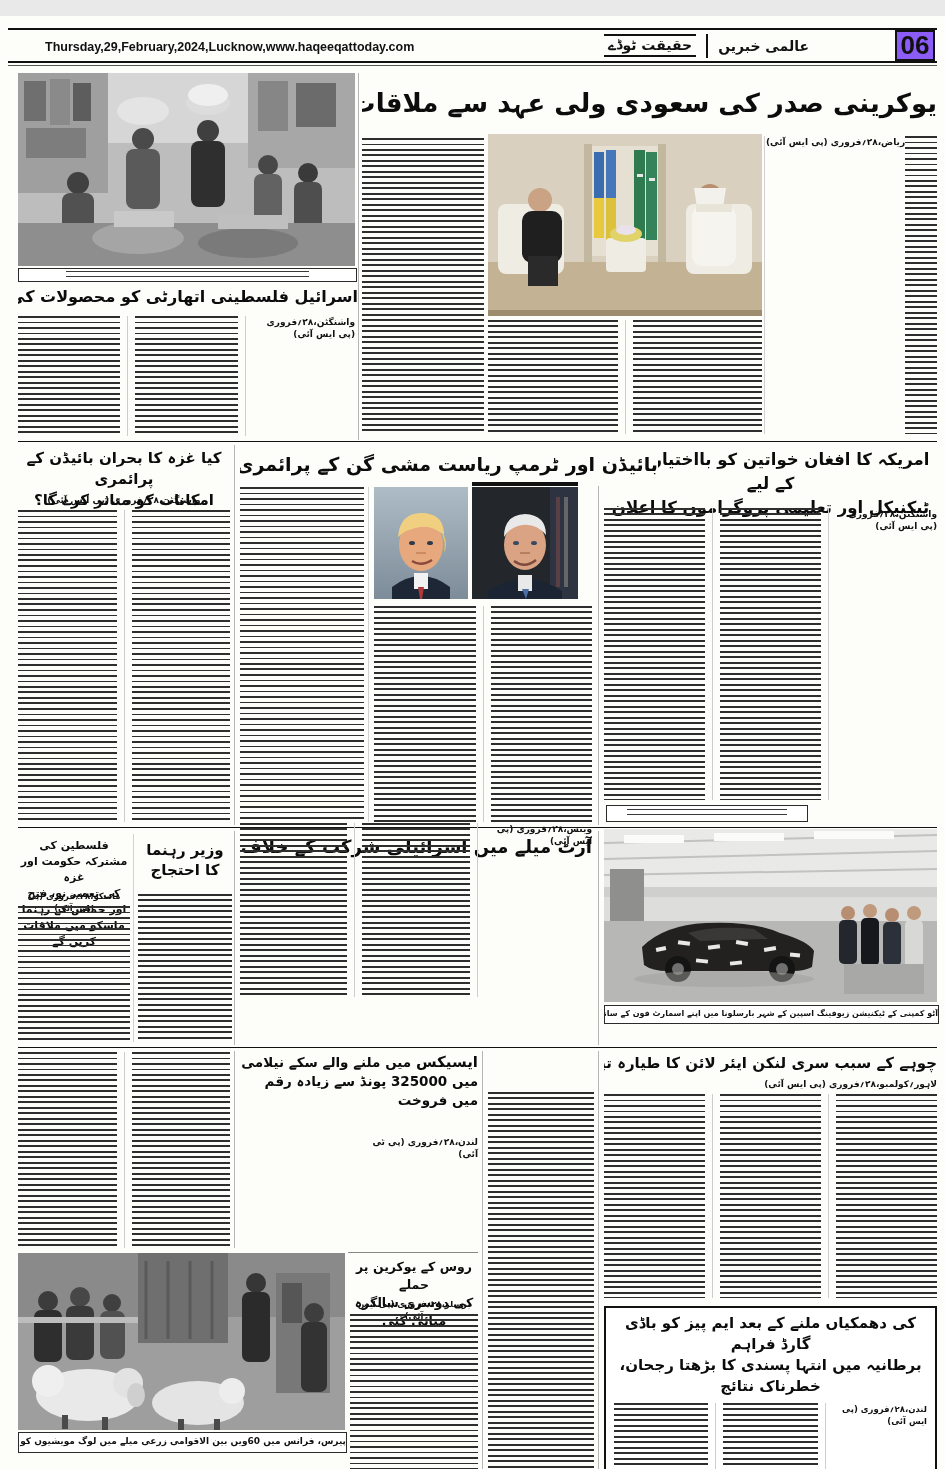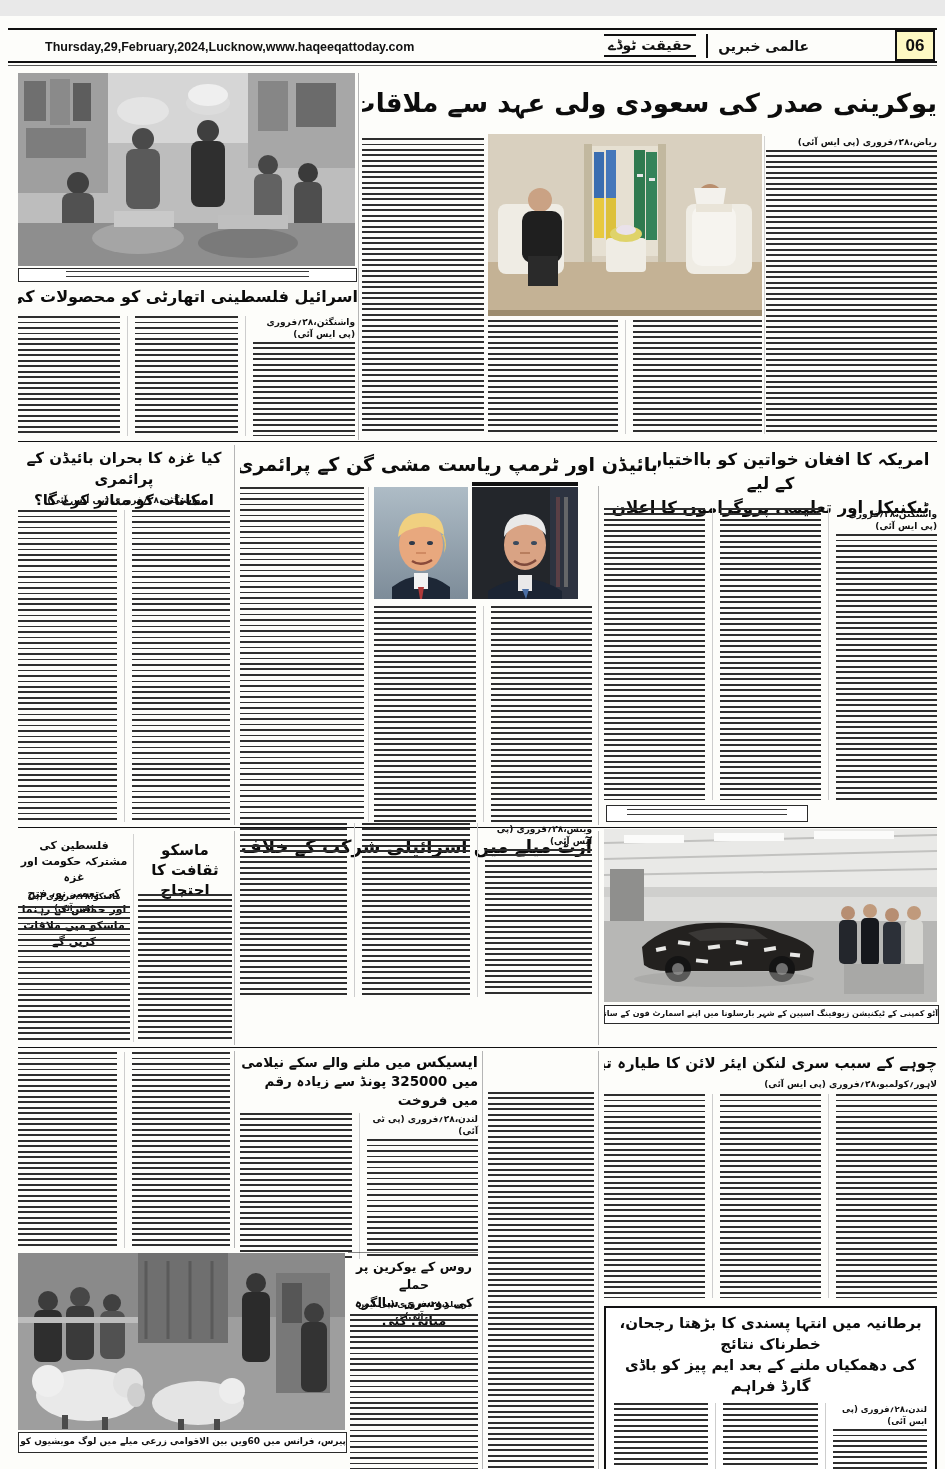--- a/index.html
+++ b/index.html
@@ -11,31 +11,31 @@
   .hl{background:#111;}
   .vl{background:#b5b5b5;}
   .hd{font-weight:700;color:#0c0c0c;}
   .center{text-align:center;}
   .nowrap{white-space:nowrap;overflow:hidden;}
   .gk{background-image:repeating-linear-gradient(to bottom,#2e2e2e 0 1.7px,transparent 1.7px 5.5px);}
   .gk-sm{background-image:repeating-linear-gradient(to bottom,#3a3a3a 0 1.4px,transparent 1.4px 4.8px);}
   .cols{display:flex;gap:7px;direction:rtl;}
   .cols .gk{flex:1;}
   .cr{width:1px;background:#cdcdcd;flex:0 0 1px;}
-  .colwrap{flex:1;display:flex;flex-direction:column;}
+  .colwrap{flex:1;display:flex;flex-direction:row;}
   .colwrap .gk{flex:1;}
   .dl{font-size:9px;font-weight:700;direction:rtl;text-align:right;line-height:12px;margin-bottom:2px;}
   .dl-c{font-size:9px;font-weight:700;direction:rtl;text-align:center;line-height:12px;}
   .capbox{border:1px solid #2b2b2b;direction:rtl;text-align:center;font-weight:700;
           overflow:hidden;white-space:nowrap;background:#fff;}
   .photo{overflow:hidden;background:#ccc;}
   .photo svg{display:block;}
   .mast{font-size:14px;font-weight:700;border-top:2px solid #111;border-bottom:2px solid #111;
         padding:0 4px;line-height:19px;direction:rtl;}
-  .pgbox{width:36px;height:27px;border:2px solid #111;background:#fef9c3;font-size:17px;font-weight:700;
+  .pgbox{width:36px;height:27px;border:2px solid #111;background:#8b5cf6;font-size:26px;font-weight:700;
          display:flex;align-items:center;justify-content:center;}
 </style>
 </head>
 <body>
 
 <div class="page">
 
   <div class="abs hl" style="left:8px;top:12px;width:929px;height:2px;"></div>
   <div class="abs eng" style="left:45px;top:24px;font-size:12.5px;font-weight:700;">Thursday,29,February,2024,Lucknow,www.haqeeqattoday.com</div>
   <div class="abs" style="right:10px;top:14px;display:flex;align-items:center;gap:10px;">
@@ -241,21 +241,21 @@
     <div class="colwrap">
       <div class="dl">وینس،۲۸؍فروری (پی ایس آئی)</div>
       <div class="gk"></div>
     </div>
     <div class="cr"></div>
     <div class="gk"></div>
     <div class="cr"></div>
     <div class="gk"></div>
   </div>
 
-  <div class="abs urdu hd center" style="left:138px;top:824px;width:94px;font-size:15px;line-height:20px;">ماسکو ثقافت کا احتجاج</div>
+  <div class="abs urdu hd center" style="left:138px;top:824px;width:94px;font-size:15px;line-height:20px;">وزیر رہنما کا احتجاج</div>
   <div class="abs gk" style="left:138px;top:878px;width:94px;height:148px;"></div>
   <div class="abs vl" style="left:133px;top:818px;width:1px;height:208px;opacity:.6;"></div>
   <div class="abs urdu hd center" style="left:18px;top:822px;width:112px;font-size:11px;line-height:16px;">
     <div>فلسطین کی مشترکہ حکومت اور غزہ</div>
     <div>کی تعمیر نو، فتح اور حماس کے رہنما</div>
     <div>ماسکو میں ملاقات کریں گے</div>
   </div>
   <div class="abs dl-c" style="left:18px;top:874px;width:112px;font-size:8.5px;">ماسکو،۲۸؍فروری (پی ایس آئی)</div>
   <div class="abs gk" style="left:18px;top:890px;width:112px;height:136px;"></div>
 
@@ -319,39 +319,39 @@
   <div class="abs cols" style="left:604px;top:1078px;width:333px;height:204px;">
     <div class="gk"></div>
     <div class="cr"></div>
     <div class="gk"></div>
     <div class="cr"></div>
     <div class="gk"></div>
   </div>
 
   <div class="abs" style="left:604px;top:1290px;width:333px;height:166px;border:2px solid #111;box-sizing:border-box;padding:5px 8px;background:#fff;">
     <div class="urdu hd center" style="font-size:15px;line-height:21px;">
+      <div>کی دھمکیاں ملنے کے بعد ایم پیز کو باڈی گارڈ فراہم</div>
       <div>برطانیہ میں انتہا پسندی کا بڑھتا رجحان، خطرناک نتائج</div>
-      <div>کی دھمکیاں ملنے کے بعد ایم پیز کو باڈی گارڈ فراہم</div>
     </div>
     <div class="cols" style="height:100px;margin-top:6px;">
       <div class="colwrap">
         <div class="dl" style="font-size:8.5px;">لندن،۲۸؍فروری (پی ایس آئی)</div>
         <div class="gk"></div>
       </div>
       <div class="cr"></div>
       <div class="gk"></div>
       <div class="cr"></div>
       <div class="gk"></div>
     </div>
   </div>
 
   <div class="abs urdu hd" style="left:240px;top:1037px;width:238px;font-size:13.5px;line-height:19px;">
     <span style="font-weight:900;font-size:15px;">ایسیکس</span><span> میں ملنے والے سکے نیلامی میں 325000 پونڈ سے زیادہ رقم میں فروخت</span>
   </div>
-  <div class="abs cols" style="left:240px;top:1097px;width:238px;height:146px;">
+  <div class="abs cols" style="left:240px;top:1060px;width:238px;height:146px;align-items:center;">
     <div class="colwrap">
       <div class="dl">لندن،۲۸؍فروری (پی ٹی آئی)</div>
       <div class="gk"></div>
     </div>
     <div class="cr"></div>
     <div class="gk"></div>
   </div>
 
   <div class="abs cols" style="left:18px;top:1036px;width:212px;height:196px;">
     <div class="gk"></div>

